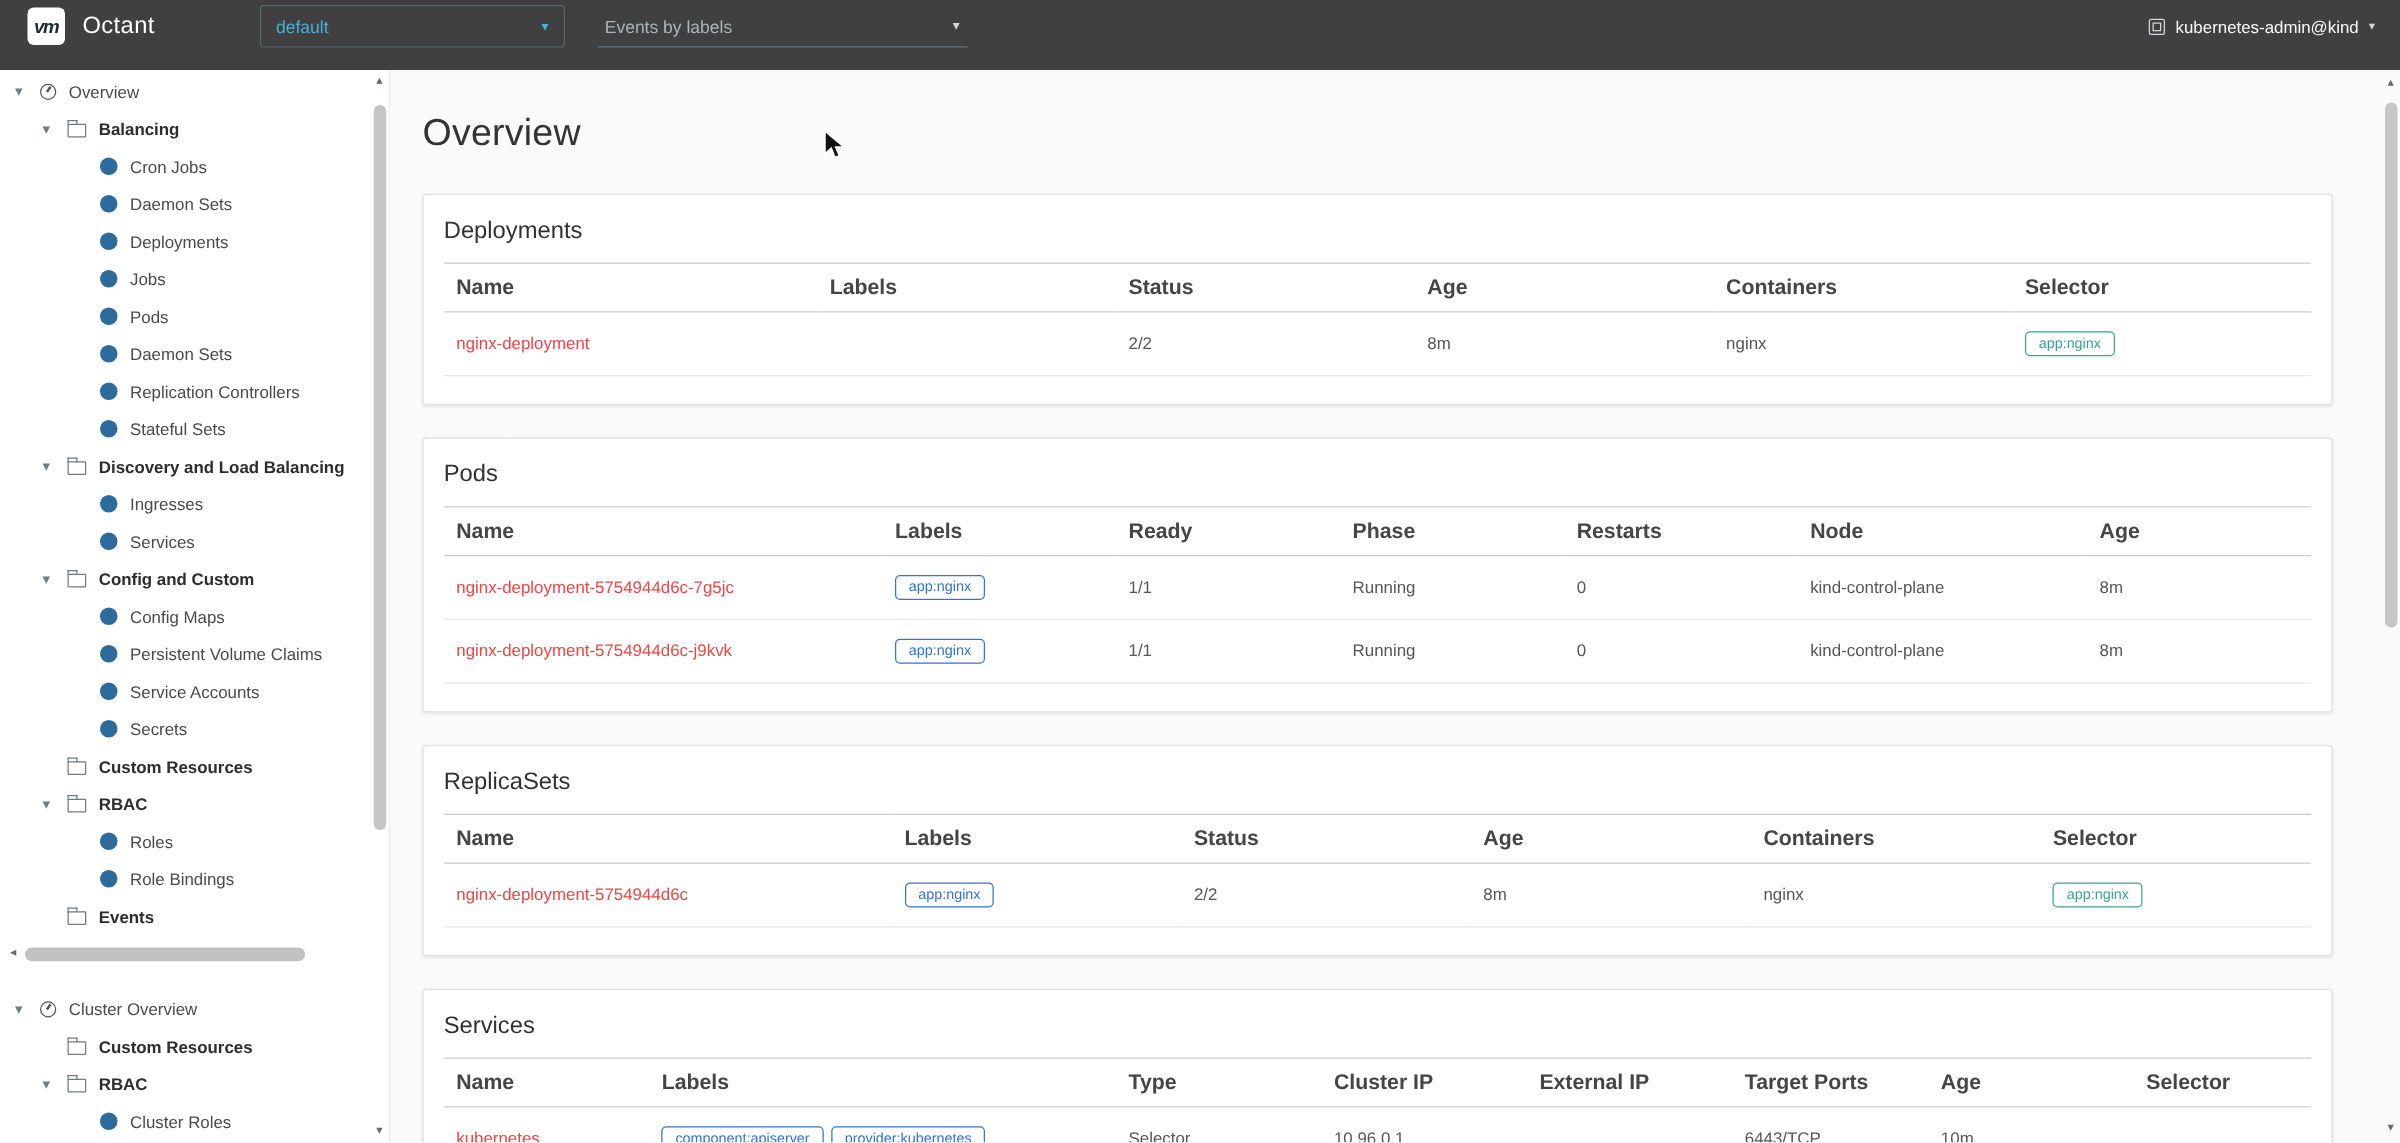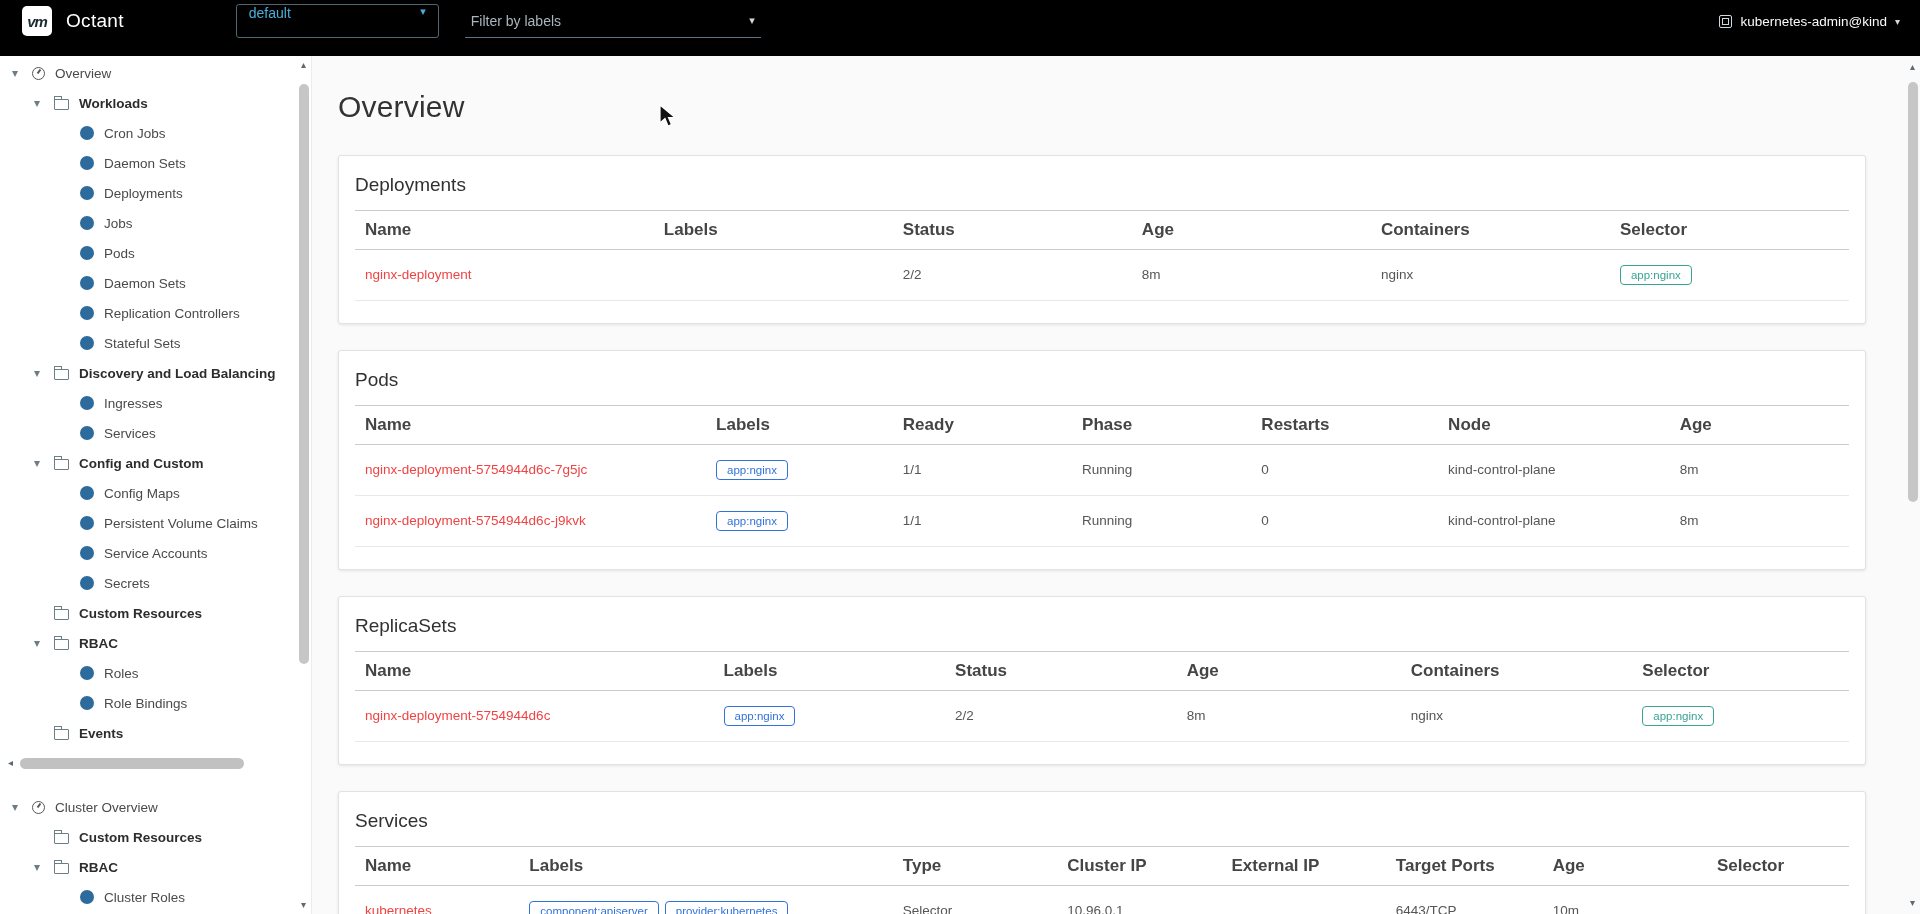--- a/index.html
+++ b/index.html
@@ -1,25 +1,25 @@
 <!DOCTYPE html>
 <html><head>
 <meta charset="utf-8">
 <style>
   * { margin:0; padding:0; box-sizing:border-box; }
   html,body { width:1920px; height:914px; }
   body { font-family:"Liberation Sans", sans-serif; overflow:hidden; background:#fafafa; }
   .app { display:flex; flex-direction:column; width:100%; height:100%; }
 
   
-  .topbar { height:56px; background:#000000; display:flex; align-items:center; padding:0 20px 14px 22px; flex:0 0 auto; }
+  .topbar { height:56px; background:#404040; display:flex; align-items:center; padding:0 20px 14px 22px; flex:0 0 auto; }
   .vm-logo { width:30px; height:30px; background:#ffffff; border-radius:5px; display:flex; align-items:center; justify-content:center;
              color:#1b2a32; font-weight:bold; font-style:italic; font-size:15px; letter-spacing:-1px; flex:0 0 auto; }
   .app-name { color:#ffffff; font-size:19px; margin-left:14px; font-weight:400; letter-spacing:.3px; }
-  .ns-select { margin-left:112px; width:203px; height:34px; border:1px solid #51666f; border-radius:3px; display:flex; align-items:flex-start;
+  .ns-select { margin-left:84px; width:244px; height:34px; border:1px solid #51666f; border-radius:3px; display:flex; align-items:center;
                padding:0 12px; color:#49afd9; font-size:14px; cursor:pointer; }
   .ns-caret { margin-left:auto; color:#49afd9; font-size:11px; }
   .filter { margin-left:26px; width:296px; height:34px; border-bottom:1px solid #5a7282; display:flex; align-items:center;
             padding:0 6px; color:#a9b6bd; font-size:14px; cursor:pointer; }
   .f-caret { margin-left:auto; color:#cfd8dc; font-size:11px; }
   .context { margin-left:auto; display:flex; align-items:center; gap:8px; color:#fafafa; font-size:13.5px; cursor:pointer; }
   .ctx-icon { width:13px; height:13px; border:1.5px solid #cfd8dc; border-radius:2px; position:relative; }
   .ctx-icon::after { content:''; position:absolute; left:2px; top:2px; width:5px; height:5px; border:1px solid #cfd8dc; }
   .ctx-caret { color:#cfd8dc; font-size:10px; }
 
@@ -87,21 +87,21 @@
       <span>vm</span>
     </span>
     <span class="app-name">Octant</span>
 
     <div class="ns-select">
       <span>default</span>
       <span class="ns-caret">▾</span>
     </div>
 
     <div class="filter">
-      <span>Filter by labels</span>
+      <span>Events by labels</span>
       <span class="f-caret">▾</span>
     </div>
 
     <div class="context">
       <span class="ctx-icon"></span>
       <span>kubernetes-admin@kind</span>
       <span class="ctx-caret">▾</span>
     </div>
   </header>
 
@@ -110,21 +110,21 @@
     <nav class="sidebar">
       <div class="tree" id="tree-0">
           <div class="tree-row lvl0">
             <span class="caret">▾</span>
             <span class="tree-icon gauge"></span>
             <span class="tree-label">Overview</span>
           </div>
           <div class="tree-row lvl1 bold">
             <span class="caret">▾</span>
             <span class="tree-icon folder"></span>
-            <span class="tree-label">Workloads</span>
+            <span class="tree-label">Balancing</span>
           </div>
           <div class="tree-row lvl2">
             <span class="caret"></span>
             <span class="tree-icon resource"></span>
             <span class="tree-label">Cron Jobs</span>
           </div>
           <div class="tree-row lvl2">
             <span class="caret"></span>
             <span class="tree-icon resource"></span>
             <span class="tree-label">Daemon Sets</span>

